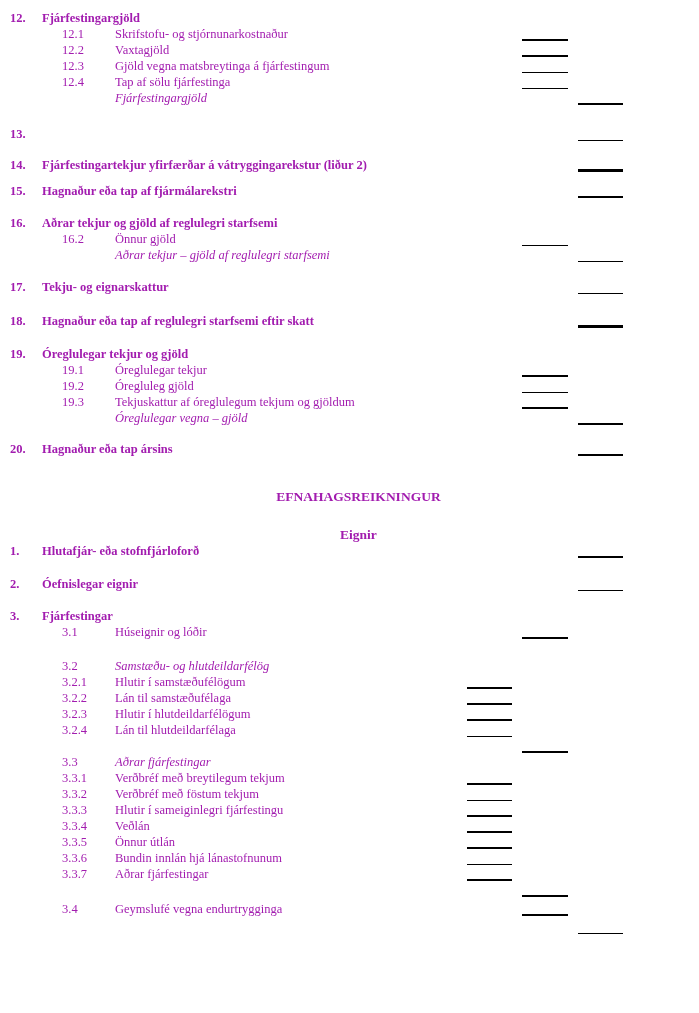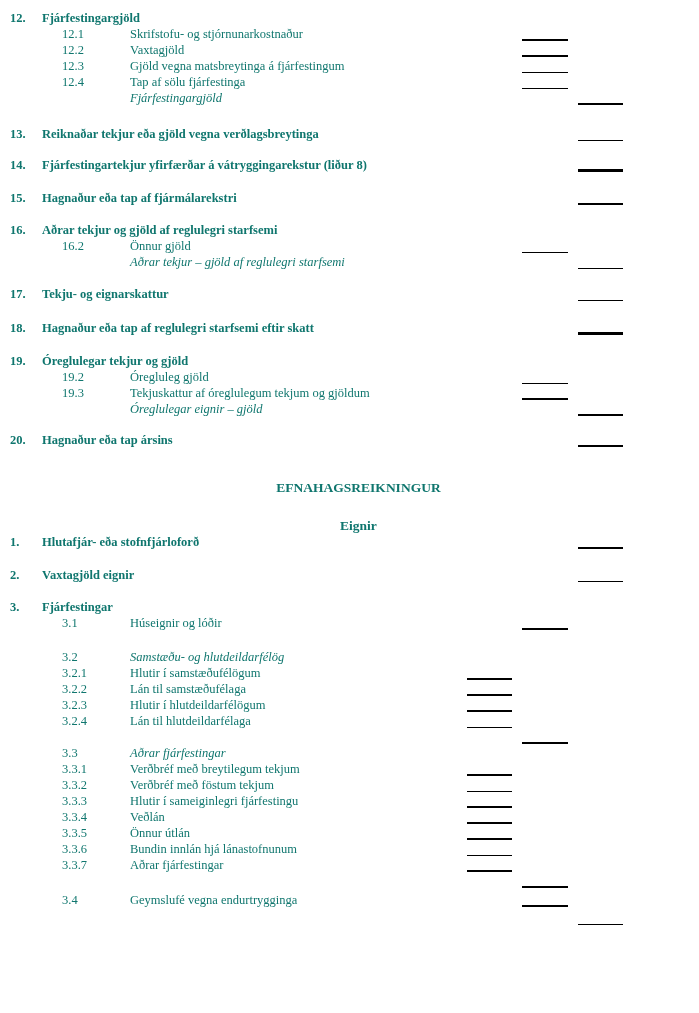--- a/index.html
+++ b/index.html
@@ -1,32 +1,32 @@
 <!DOCTYPE html>
 <html><head>
 <meta charset="utf-8">
 <style>
   html,body{margin:0;padding:0;background:#ffffff;}
   .page{
     position:relative;
     width:699px;height:1013px;
     background:#ffffff;
-    color:#0f766e;
+    color:#a21caf;
     font-family:"Liberation Serif","DejaVu Serif",serif;
     font-size:12.5px;
     box-sizing:border-box;
     padding-top:10px;
     overflow:hidden;
   }
   .row{position:relative;height:16px;line-height:16px;white-space:nowrap;}
   .row .num{position:absolute;left:10px;top:0;}
   .row .label{position:absolute;left:42px;top:0;}
   .kind-section .num,.kind-section .label{font-weight:bold;}
   .kind-sub .num,.kind-subhead .num{left:62px;}
-  .kind-sub .label,.kind-subhead .label,.kind-sum .label{left:130px;}
+  .kind-sub .label,.kind-subhead .label,.kind-sum .label{left:115px;}
   .kind-subhead .label,.kind-sum .label{font-style:italic;}
   .kind-center{width:645px;text-align:center;font-weight:bold;font-size:13.5px;padding-left:36px;}
   .kind-center .label{position:static;}
   .rule{position:absolute;bottom:1px;height:0;border-bottom-style:solid;border-bottom-color:#000;}
   .col-A{left:467px;width:45px;}
   .col-B{left:522px;width:46px;}
   .col-C{left:578px;width:45px;}
   .w1{border-bottom-width:1px;}
   .w2{border-bottom-width:2px;}
   .w3{border-bottom-width:3px;}
@@ -60,29 +60,28 @@
     <span class="label">Tap af sölu fjárfestinga</span>
   <span class="rule col-B w1"></span>
       </div>
       <div class="row kind-sum">
 
     <span class="label">Fjárfestingargjöld</span>
   <span class="rule col-C w2"></span>
       </div>
       <div class="row kind-section" style="margin-top: 20px;">
     <span class="num">13.</span>
-    <span class="label">Reiknaðar tekjur eða gjöld vegna verðlagsbreytinga</span>
   <span class="rule col-C w1"></span>
       </div>
       <div class="row kind-section" style="margin-top: 15px;">
     <span class="num">14.</span>
-    <span class="label">Fjárfestingartekjur yfirfærðar á vátryggingarekstur (liður 8)</span>
+    <span class="label">Fjárfestingartekjur yfirfærðar á vátryggingarekstur (liður 2)</span>
   <span class="rule col-C w3"></span>
       </div>
-      <div class="row kind-section" style="margin-top: 17px;">
+      <div class="row kind-section" style="margin-top: 10px;">
     <span class="num">15.</span>
     <span class="label">Hagnaður eða tap af fjármálarekstri</span>
   <span class="rule col-C w2"></span>
       </div>
       <div class="row kind-section" style="margin-top: 16px;">
     <span class="num">16.</span>
     <span class="label">Aðrar tekjur og gjöld af reglulegri starfsemi</span>
   </div>
       <div class="row kind-sub">
     <span class="num">16.2</span>
@@ -102,32 +101,37 @@
       <div class="row kind-section" style="margin-top: 18px;">
     <span class="num">18.</span>
     <span class="label">Hagnaður eða tap af reglulegri starfsemi eftir skatt</span>
   <span class="rule col-C w3"></span>
       </div>
       <div class="row kind-section" style="margin-top: 17px;">
     <span class="num">19.</span>
     <span class="label">Óreglulegar tekjur og gjöld</span>
   </div>
       <div class="row kind-sub">
+    <span class="num">19.1</span>
+    <span class="label">Óreglulegar tekjur</span>
+  <span class="rule col-B w2"></span>
+      </div>
+      <div class="row kind-sub">
     <span class="num">19.2</span>
     <span class="label">Óregluleg gjöld</span>
   <span class="rule col-B w1"></span>
       </div>
       <div class="row kind-sub">
     <span class="num">19.3</span>
     <span class="label">Tekjuskattur af óreglulegum tekjum og gjöldum</span>
   <span class="rule col-B w2"></span>
       </div>
       <div class="row kind-sum">
 
-    <span class="label">Óreglulegar eignir – gjöld</span>
+    <span class="label">Óreglulegar vegna – gjöld</span>
   <span class="rule col-C w2"></span>
       </div>
       <div class="row kind-section" style="margin-top: 15px;">
     <span class="num">20.</span>
     <span class="label">Hagnaður eða tap ársins</span>
   <span class="rule col-C w2"></span>
       </div>
       <div class="row kind-center" style="margin-top: 32px;">
     
     <span class="label">EFNAHAGSREIKNINGUR</span>
@@ -136,21 +140,21 @@
     
     <span class="label">Eignir</span>
   </div>
       <div class="row kind-section">
     <span class="num">1.</span>
     <span class="label">Hlutafjár- eða stofnfjárloforð</span>
   <span class="rule col-C w2"></span>
       </div>
       <div class="row kind-section" style="margin-top: 17px;">
     <span class="num">2.</span>
-    <span class="label">Vaxtagjöld eignir</span>
+    <span class="label">Óefnislegar eignir</span>
   <span class="rule col-C w1"></span>
       </div>
       <div class="row kind-section" style="margin-top: 16px;">
     <span class="num">3.</span>
     <span class="label">Fjárfestingar</span>
   </div>
       <div class="row kind-sub">
     <span class="num">3.1</span>
     <span class="label">Húseignir og lóðir</span>
   <span class="rule col-B w2"></span>

